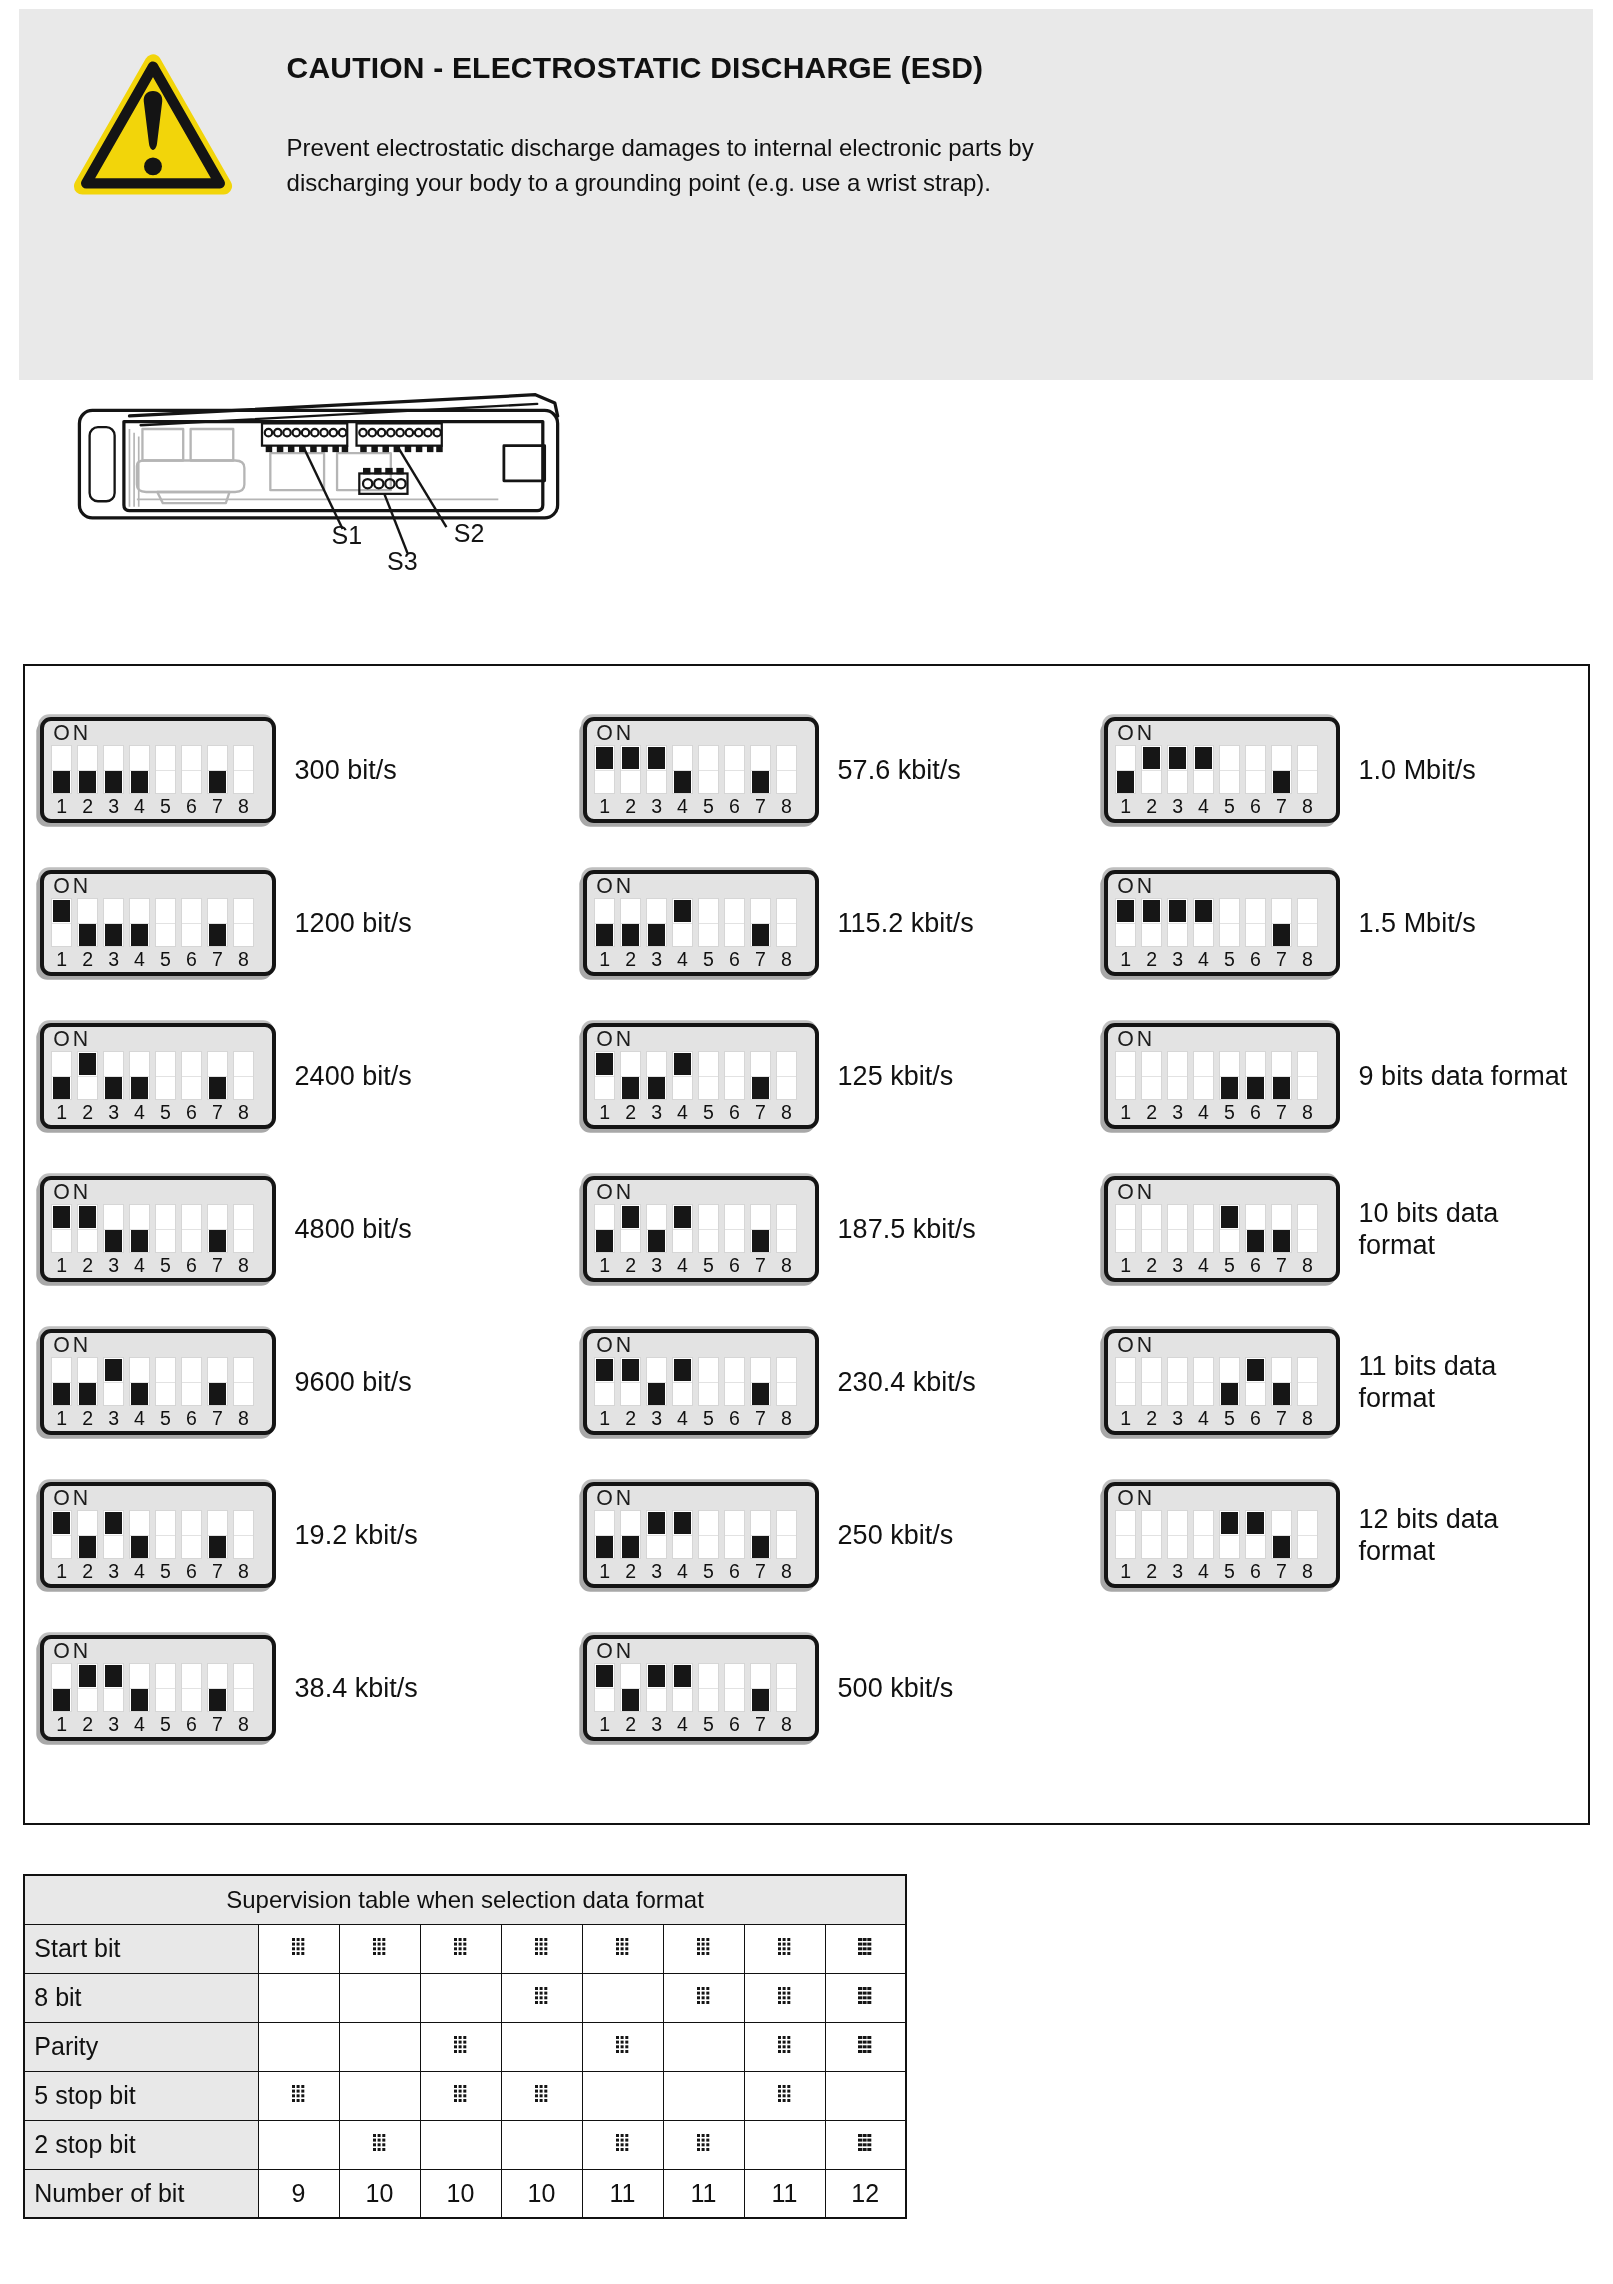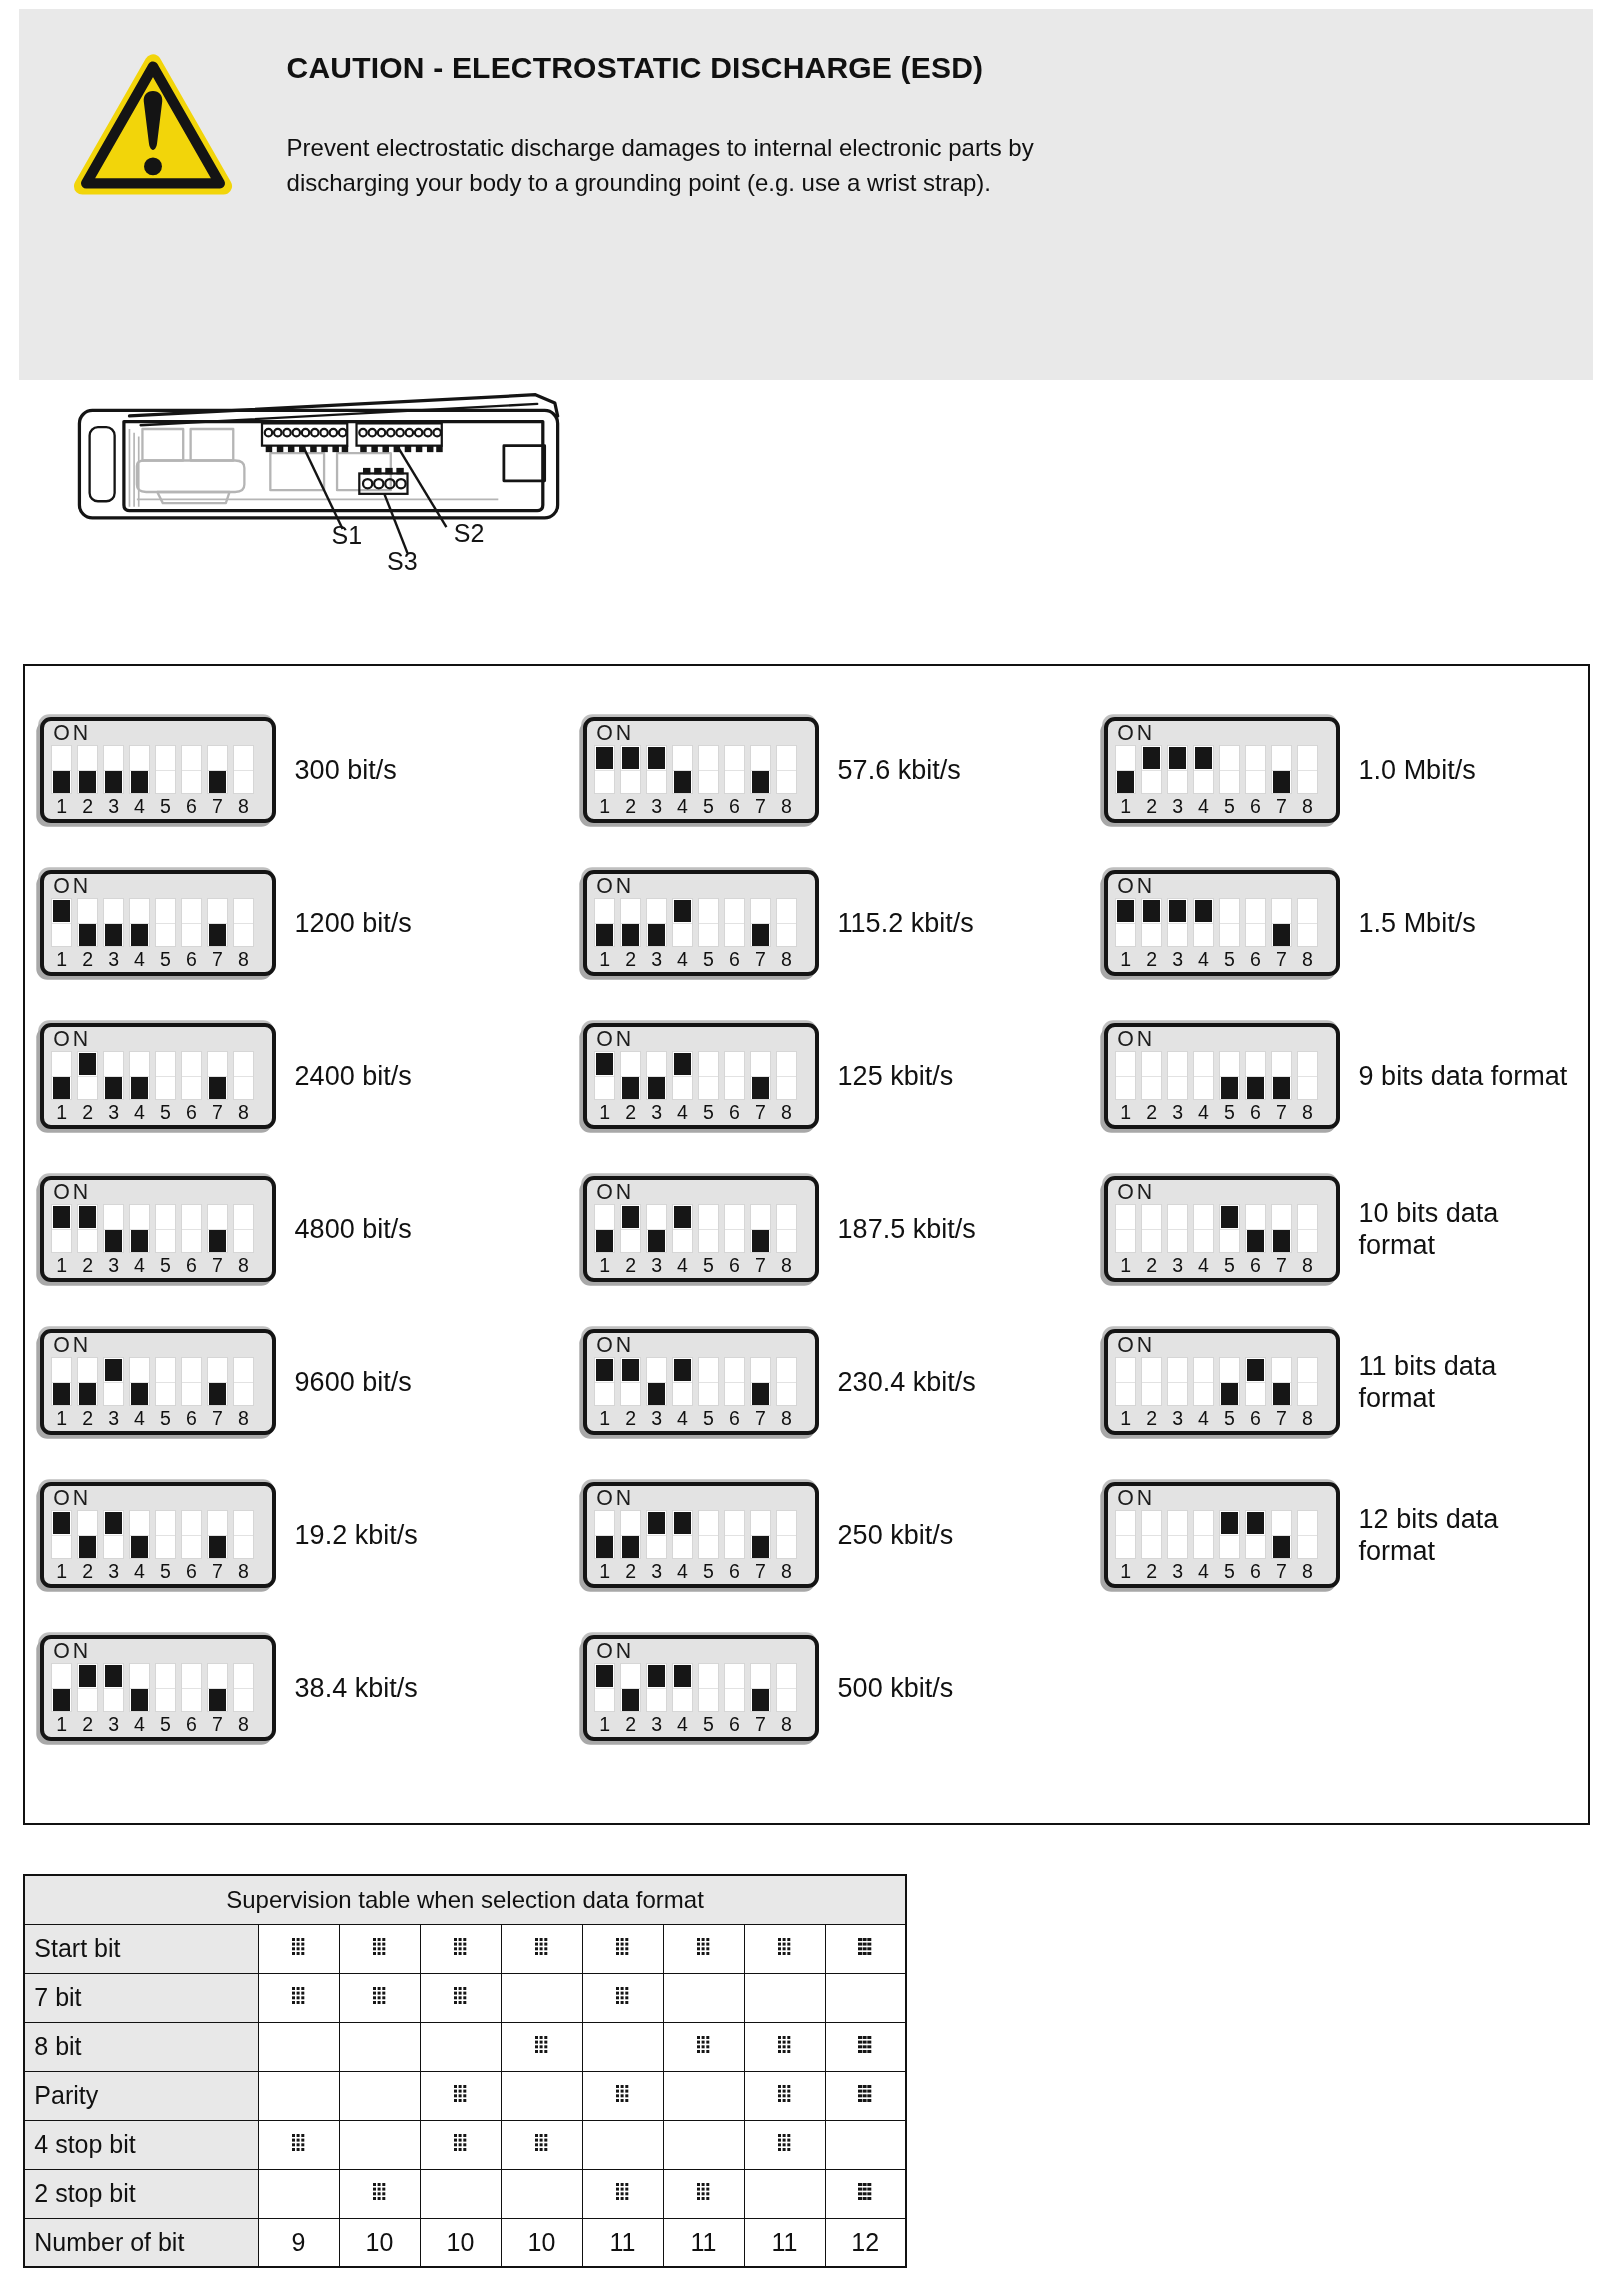--- a/index.html
+++ b/index.html
@@ -776,31 +776,20 @@
             <td class="sup-cell"><span class="dotmark"></span></td>
             <td class="sup-cell"><span class="dotmark"></span></td>
             <td class="sup-cell"><span class="dotmark"></span></td>
             <td class="sup-cell"><span class="dotmark"></span></td>
             <td class="sup-cell"><span class="dotmark"></span></td>
             <td class="sup-cell"><span class="dotmark"></span></td>
             <td class="sup-cell"><span class="dotmark"></span></td>
             <td class="sup-cell"><span class="dotmark"></span></td>
           </tr>
           <tr>
-            <td class="sup-label">7 bit</td>
-            <td class="sup-cell"><span class="dotmark"></span></td>
-            <td class="sup-cell"><span class="dotmark"></span></td>
-            <td class="sup-cell"><span class="dotmark"></span></td>
-            <td class="sup-cell"></td>
-            <td class="sup-cell"><span class="dotmark"></span></td>
-            <td class="sup-cell"></td>
-            <td class="sup-cell"></td>
-            <td class="sup-cell"></td>
-          </tr>
-          <tr>
             <td class="sup-label">8 bit</td>
             <td class="sup-cell"></td>
             <td class="sup-cell"></td>
             <td class="sup-cell"></td>
             <td class="sup-cell"><span class="dotmark"></span></td>
             <td class="sup-cell"></td>
             <td class="sup-cell"><span class="dotmark"></span></td>
             <td class="sup-cell"><span class="dotmark"></span></td>
             <td class="sup-cell"><span class="dotmark"></span></td>
           </tr>
@@ -809,21 +798,21 @@
             <td class="sup-cell"></td>
             <td class="sup-cell"></td>
             <td class="sup-cell"><span class="dotmark"></span></td>
             <td class="sup-cell"></td>
             <td class="sup-cell"><span class="dotmark"></span></td>
             <td class="sup-cell"></td>
             <td class="sup-cell"><span class="dotmark"></span></td>
             <td class="sup-cell"><span class="dotmark"></span></td>
           </tr>
           <tr>
-            <td class="sup-label">4 stop bit</td>
+            <td class="sup-label">5 stop bit</td>
             <td class="sup-cell"><span class="dotmark"></span></td>
             <td class="sup-cell"></td>
             <td class="sup-cell"><span class="dotmark"></span></td>
             <td class="sup-cell"><span class="dotmark"></span></td>
             <td class="sup-cell"></td>
             <td class="sup-cell"></td>
             <td class="sup-cell"><span class="dotmark"></span></td>
             <td class="sup-cell"></td>
           </tr>
           <tr>

